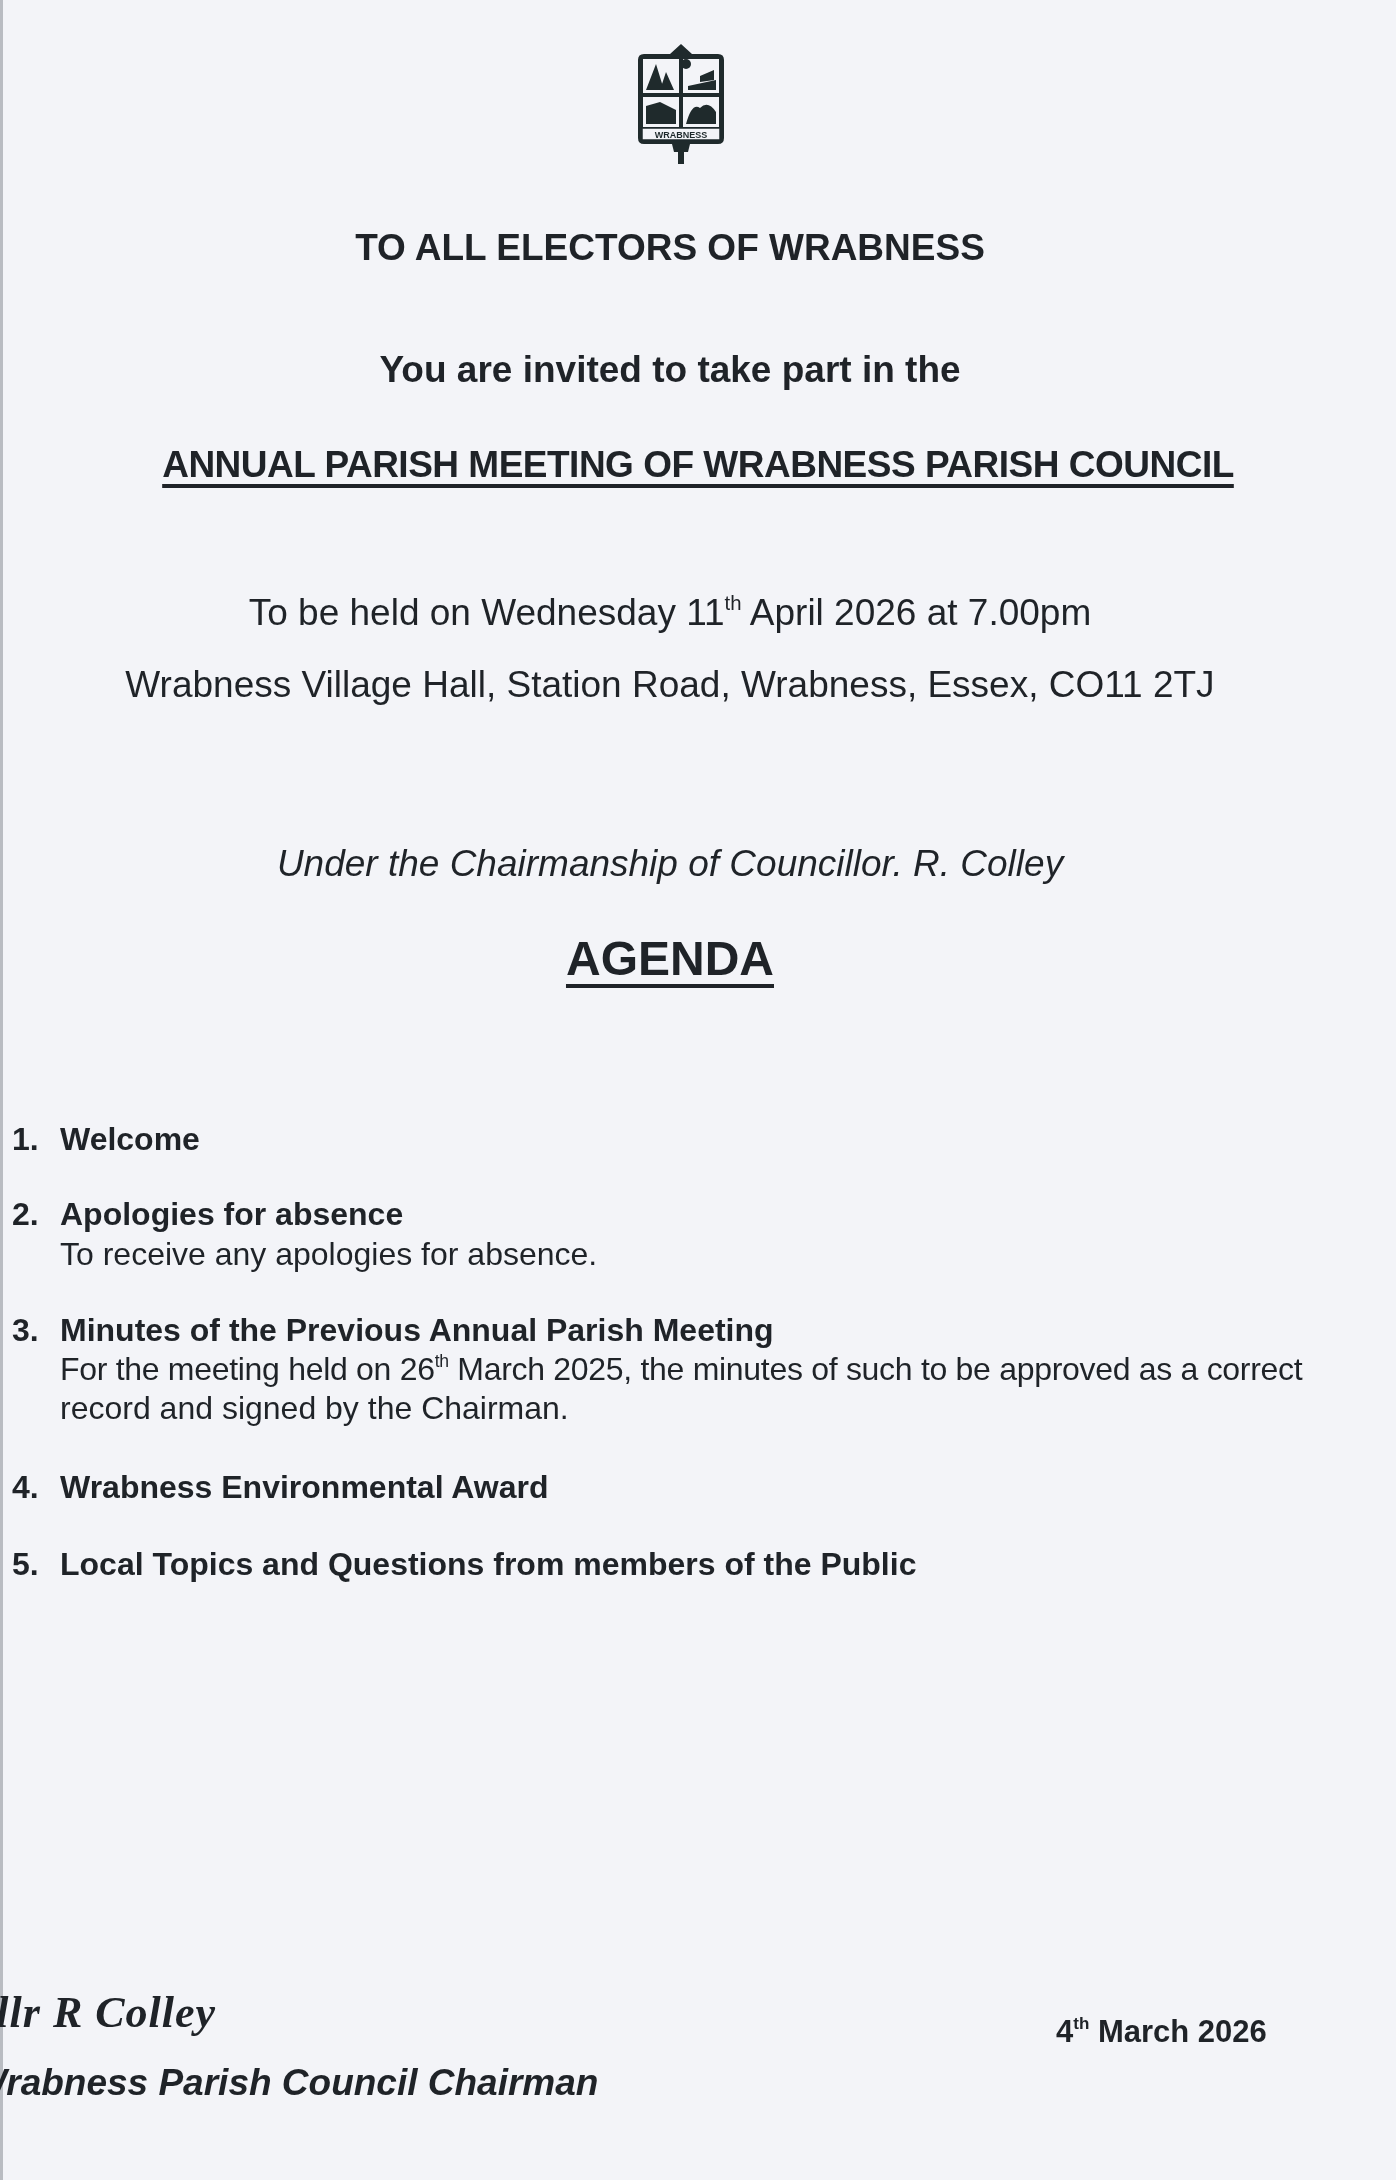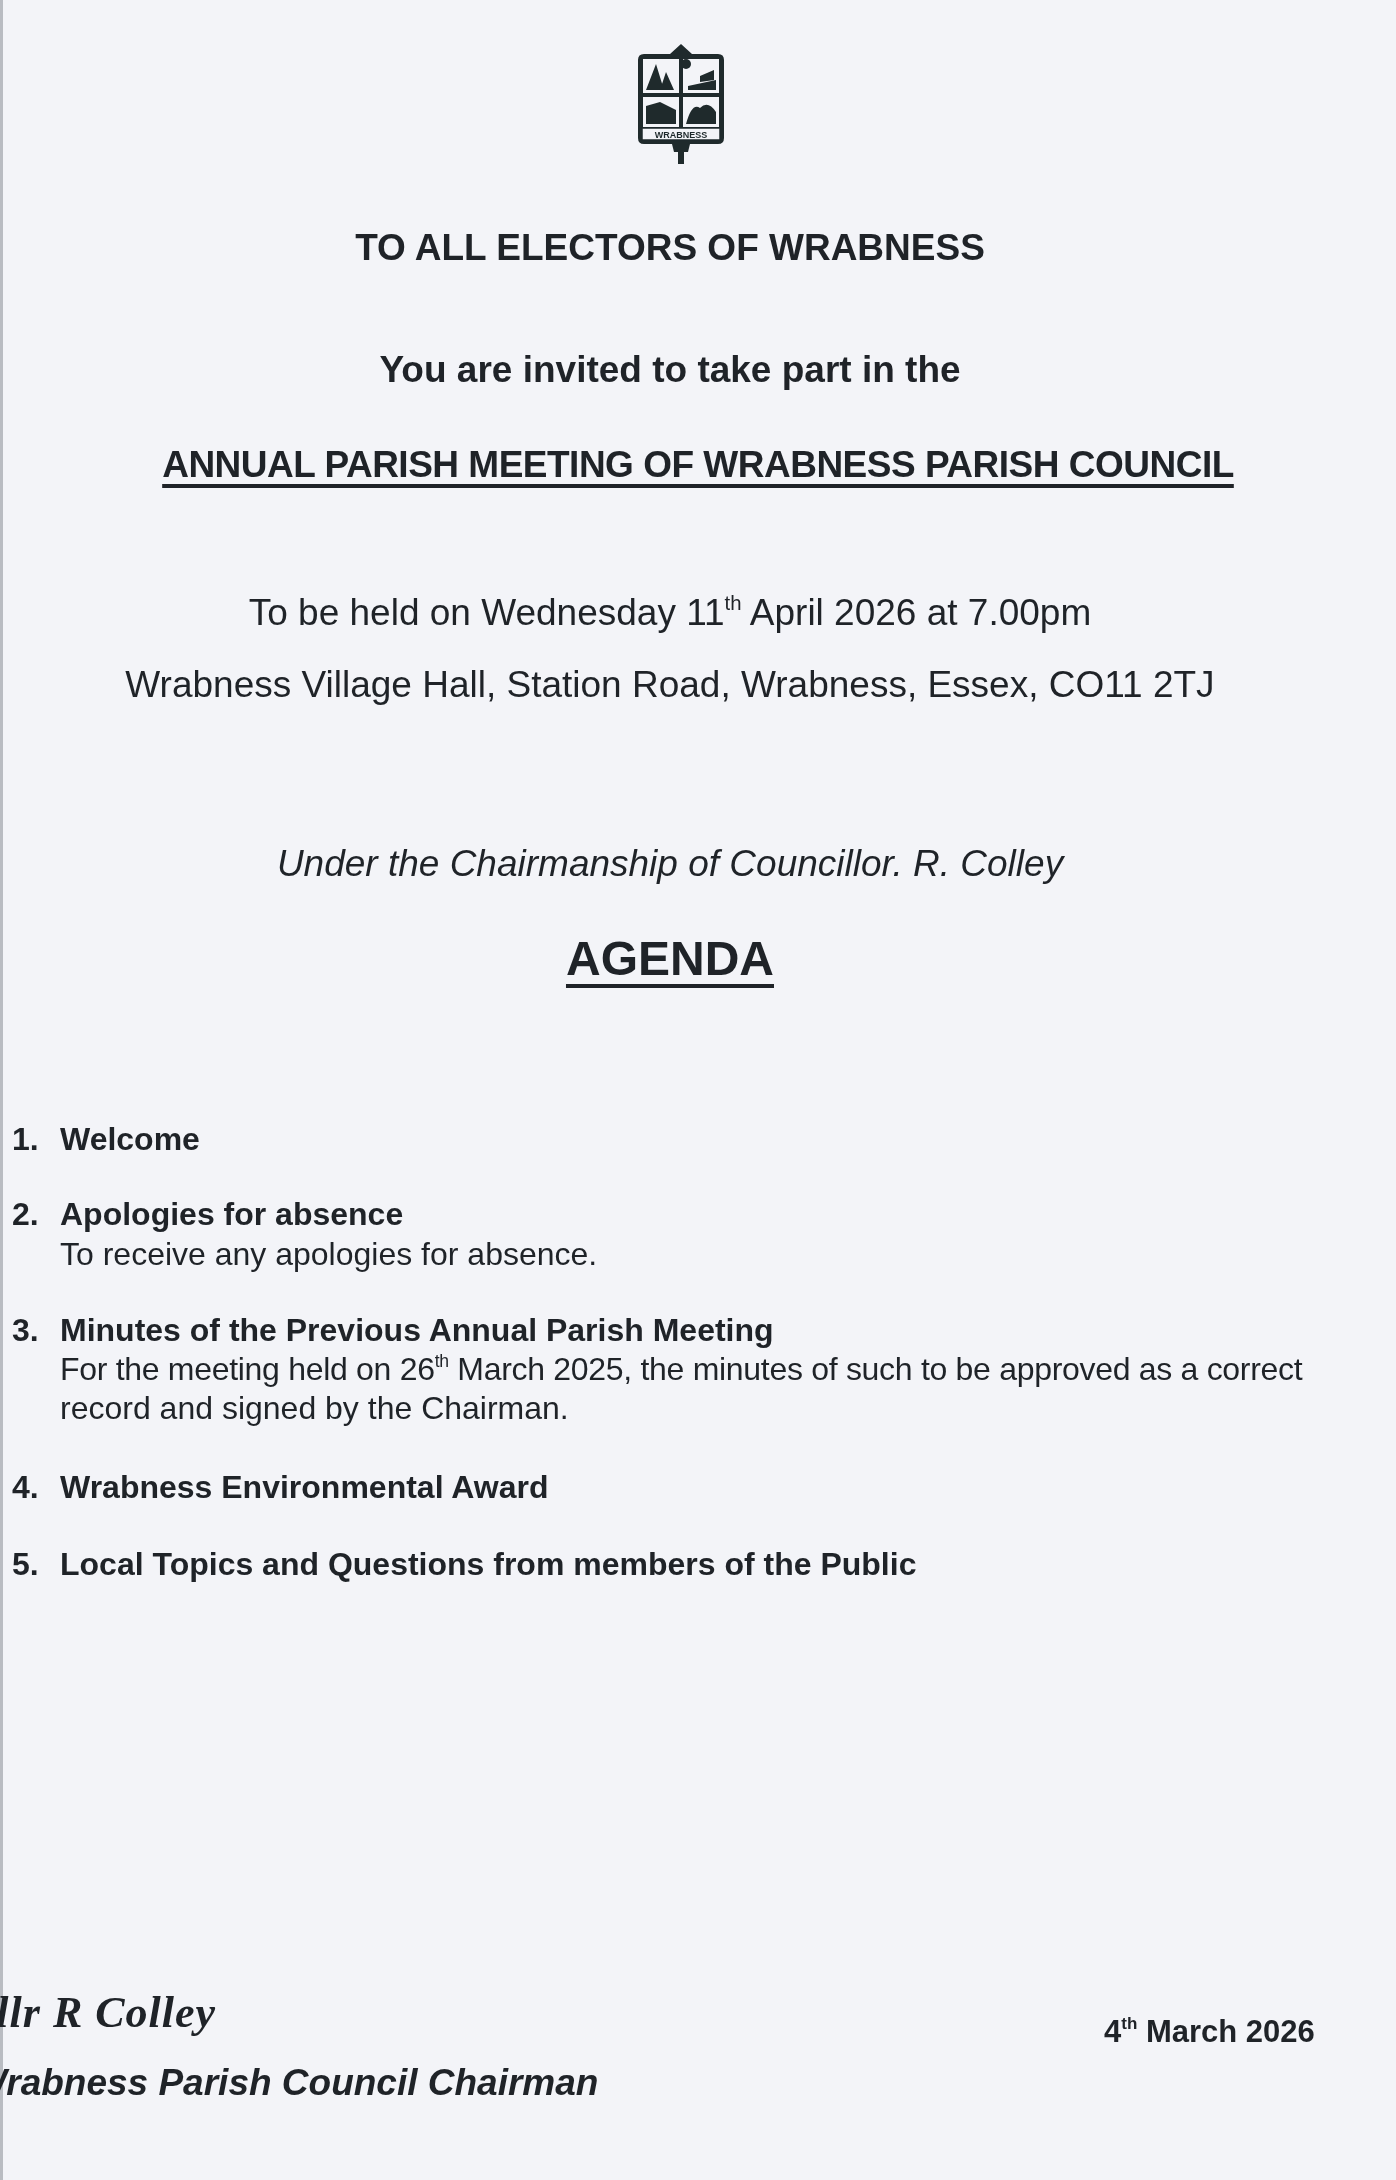--- a/index.html
+++ b/index.html
@@ -79,13 +79,13 @@
   </div>
 
   <div>
     <div class="abs agenda-num item-title" style="top:1548px;">5.</div>
     <div class="abs agenda-text item-title" style="top:1548px;">Local Topics and Questions from members of the Public</div>
   </div>
 </div>
 
 <div class="abs signature" style="left:-34px; top:1991px;">Cllr R Colley</div>
 <div class="abs bold" style="left:-28px; top:2064px; font-size:37px; font-style:italic;">Wrabness Parish Council Chairman</div>
-<div class="abs bold" style="left:1056px; top:2016px; font-size:31px;margin-left:48px;"><span>4</span><sup>th</sup><span> March 2026</span></div>
+<div class="abs bold" style="left:1056px; top:2016px; font-size:31px;"><span>4</span><sup>th</sup><span> March 2026</span></div>
 
 </body></html>

